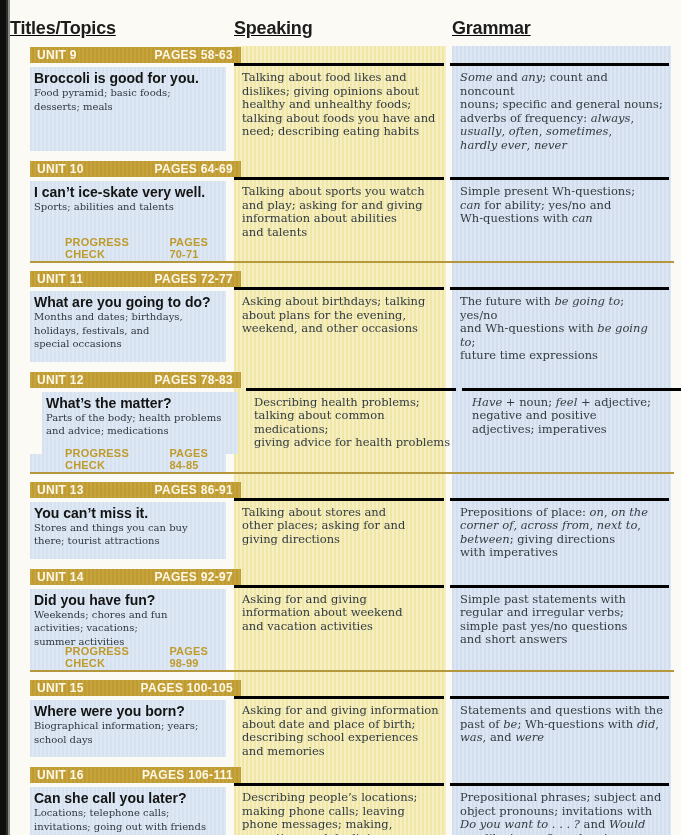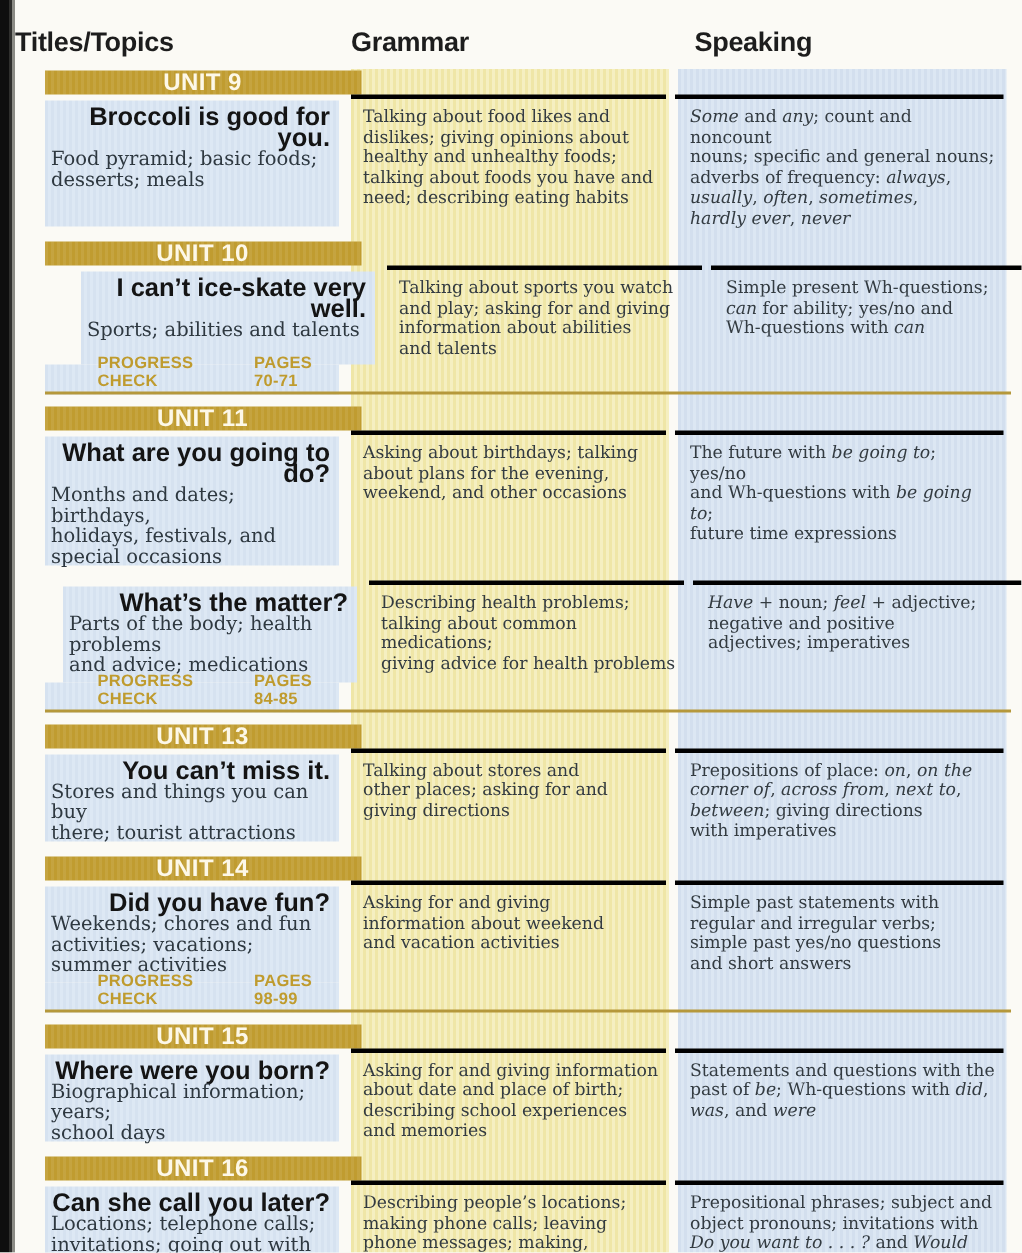--- a/index.html
+++ b/index.html
@@ -9,73 +9,73 @@
   .edge-strip{position:absolute;left:0;top:0;bottom:0;width:10px;
         background:linear-gradient(90deg,#0e0e0e 0 6px,#2f2f2d 6px 8px,#8b8b85 8px 10px);}
   
   .band{position:absolute;top:46px;bottom:0;}
   .band.yellow{left:234px;width:212px;
         background:repeating-linear-gradient(90deg,#efe6a7 0 2px,#f5efc1 2px 4px);}
   .band.blue{left:452px;width:219px;
         background:repeating-linear-gradient(90deg,#d3dfee 0 2px,#dce7f3 2px 4px);}
   .content{position:relative;}
   
-  .headers{display:flex;padding-top:18px;padding-bottom:8px;}
+  .headers{display:flex;padding-top:18px;padding-bottom:8px;text-decoration:underline;}
   .col-head{font-weight:bold;font-size:18px;color:#1d1d1d;letter-spacing:-0.2px;}
   .h1{margin-left:10px;width:224px;}
   .h2{width:218px;}
   .h3{flex:1;}
   
   .row{display:flex;align-items:stretch;}
   .c-left{margin-left:30px;width:196px;flex:none;}
   .c-mid{margin-left:8px;width:210px;flex:none;box-sizing:border-box;}
   .c-right{margin-left:6px;width:219px;flex:none;box-sizing:border-box;}
   .content-row .c-mid,.content-row .c-right{border-top:3px solid #000000;}
   .unit-bar{height:16px;display:flex;justify-content:space-between;align-items:center;
-        padding:0 8px 0 7px;color:#fdf8e8;font-weight:bold;font-size:16px;letter-spacing:.3px;
-        background:#c09c30 repeating-linear-gradient(90deg,rgba(255,255,255,.08) 0 2px,rgba(0,0,0,0) 2px 4px);flex-direction:column;}
+        padding:0 8px 0 7px;color:#fdf8e8;font-weight:bold;font-size:12px;letter-spacing:.3px;
+        background:#c09c30 repeating-linear-gradient(90deg,rgba(255,255,255,.08) 0 2px,rgba(0,0,0,0) 2px 4px);}
   .left-box{height:calc(100% - 4px);margin-top:4px;box-sizing:border-box;
         padding:4px 6px 4px 4px;
         background:repeating-linear-gradient(90deg,#d6e2f0 0 2px,#dde8f4 2px 4px);}
   .group.no-progress{margin-bottom:5px;}
   .group.no-progress .left-box{height:calc(100% - 9px);}
-  .unit-title{font-weight:bold;font-size:17px;line-height:14px;color:#141414;margin-bottom:1px;text-align:right;}
-  .unit-topics{font-family:"DejaVu Serif",serif;font-size:13px;line-height:13.5px;
+  .unit-title{font-weight:bold;font-size:14px;line-height:14px;color:#141414;margin-bottom:1px;}
+  .unit-topics{font-family:"DejaVu Serif",serif;font-size:10px;line-height:13.5px;
         color:#2e3840;white-space:pre-line;}
   .cell-text{font-family:"DejaVu Serif",serif;font-size:11.5px;line-height:13.5px;
         color:#333b41;white-space:pre-line;padding:5px 4px 4px 8px;}
   .c-right .cell-text{padding-left:10px;}
   
   .progress-row{position:relative;height:20px;margin-bottom:8px;}
   .progress-row .c-left{background:repeating-linear-gradient(90deg,#d6e2f0 0 2px,#dde8f4 2px 4px);
         display:flex;justify-content:space-between;align-items:flex-end;
         padding:0 8px 3px 4px;box-sizing:border-box;}
   .pc-label,.pc-pages{color:#bf9b2e;font-weight:bold;font-size:11px;letter-spacing:.2px;margin-left:31px;}
   .progress-row::after{content:"";position:absolute;left:30px;right:7px;bottom:0;height:2px;
         background:#b5983b;}
   
-  .g1 .content-row{min-height:60px;padding-left:24px;}
+  .g1 .content-row{min-height:60px;}
   .g3 .content-row{min-height:58px;padding-left:12px;}
   .g5 .content-row{min-height:62px;}
   .g7 .content-row{min-height:74px;}
   i{}
 </style>
 </head>
 <body>
 
 <div class="page">
   <div class="edge-strip"></div>
   <div class="band yellow"></div>
   <div class="band blue"></div>
 
   <div class="content">
     <div class="headers">
       <div class="col-head h1">Titles/Topics</div>
+      <div class="col-head h2">Speaking</div>
       <div class="col-head h3">Grammar</div>
-      <div class="col-head h2">Speaking</div>
     </div>
 
     <section class="group no-progress g0">
       <div class="row bar-row">
         <div class="c-left unit-bar">
           <span>UNIT 9</span>
           <span>PAGES 58-63</span>
         </div>
         <div class="c-mid"></div>
           <div class="c-right"></div>
@@ -168,20 +168,28 @@
           </div>
         <div class="c-right">
             <div class="cell-text"><span>The future with </span><i>be going to</i><span>; yes/no
 and Wh-questions with </span><i>be going to</i><span>;
 future time expressions</span></div>
           </div>
       </div>
     </section>
 
     <section class="group g3">
+      <div class="row bar-row">
+        <div class="c-left unit-bar">
+          <span>UNIT 12</span>
+          <span>PAGES 78-83</span>
+        </div>
+        <div class="c-mid"></div>
+          <div class="c-right"></div>
+      </div>
       <div class="row content-row">
         <div class="c-left">
             <div class="left-box">
           <div class="unit-title">What’s the matter?</div>
           <div class="unit-topics">Parts of the body; health problems
 and advice; medications</div>
         </div>
           </div>
         <div class="c-mid">
             <div class="cell-text">Describing health problems;

